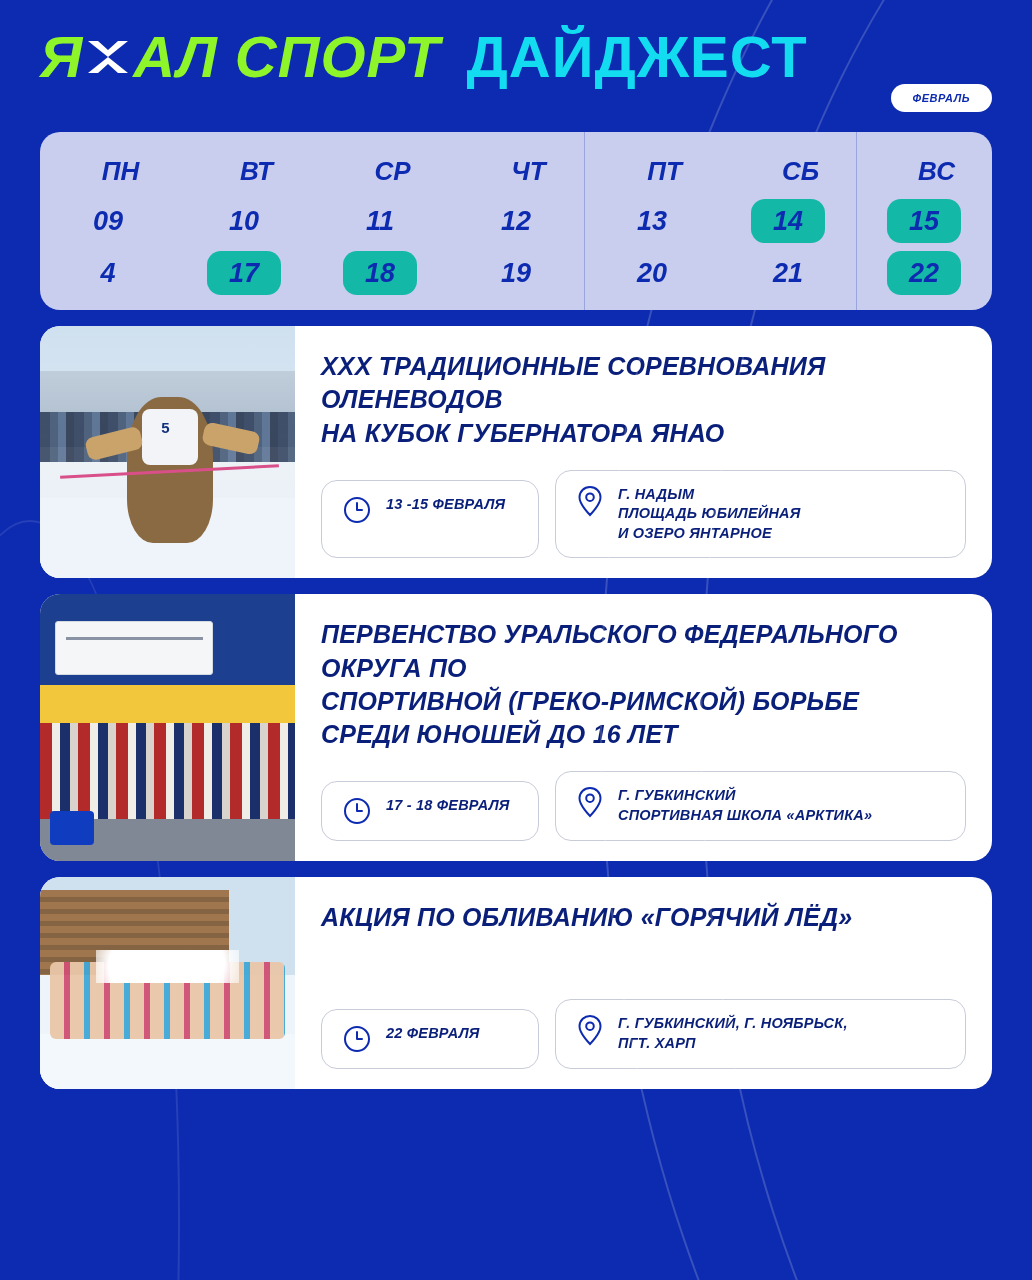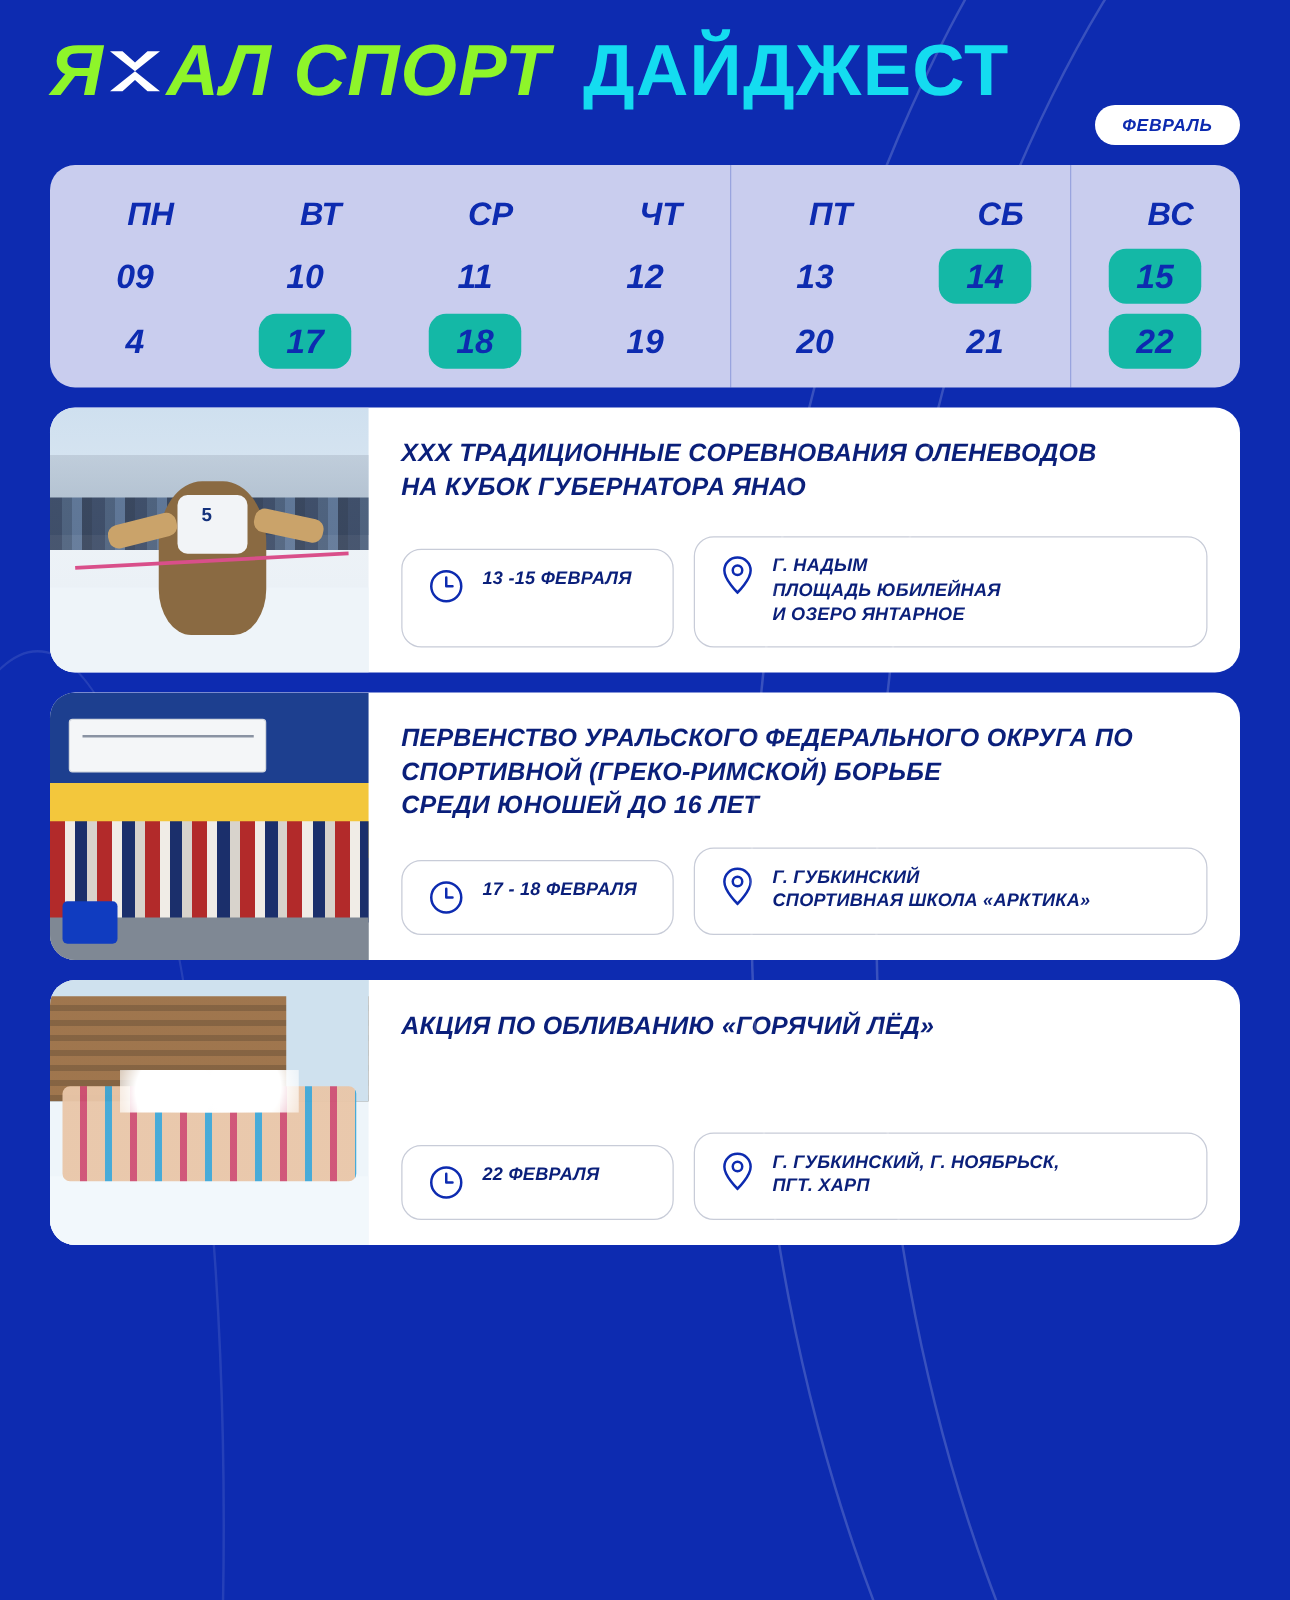--- a/index.html
+++ b/index.html
@@ -63,21 +63,21 @@
     color: #14dcf0;
     white-space: nowrap;
     line-height: 1;
   }
   .month-badge {
     position: absolute;
     right: 40px;
     top: 84px;
     background: #ffffff;
     color: #0d2bb0;
-    font-size: 14px;
+    font-size: 11px;
     font-weight: 700;
     font-style: italic;
     letter-spacing: .5px;
     padding: 8px 22px;
     border-radius: 18px;
   }
 
   
   .calendar {
     position: relative;
@@ -128,21 +128,21 @@
     position: relative;
     overflow: hidden;
   }
   .card-body {
     flex: 1;
     padding: 24px 26px 20px 26px;
     display: flex;
     flex-direction: column;
   }
   .card-title {
-    font-size: 20px;
+    font-size: 25px;
     font-weight: 700;
     font-style: italic;
     color: #0a1f7a;
     line-height: 1.33;
     letter-spacing: .2px;
     white-space: pre-line;
   }
   .chips {
     margin-top: auto;
     display: flex;

